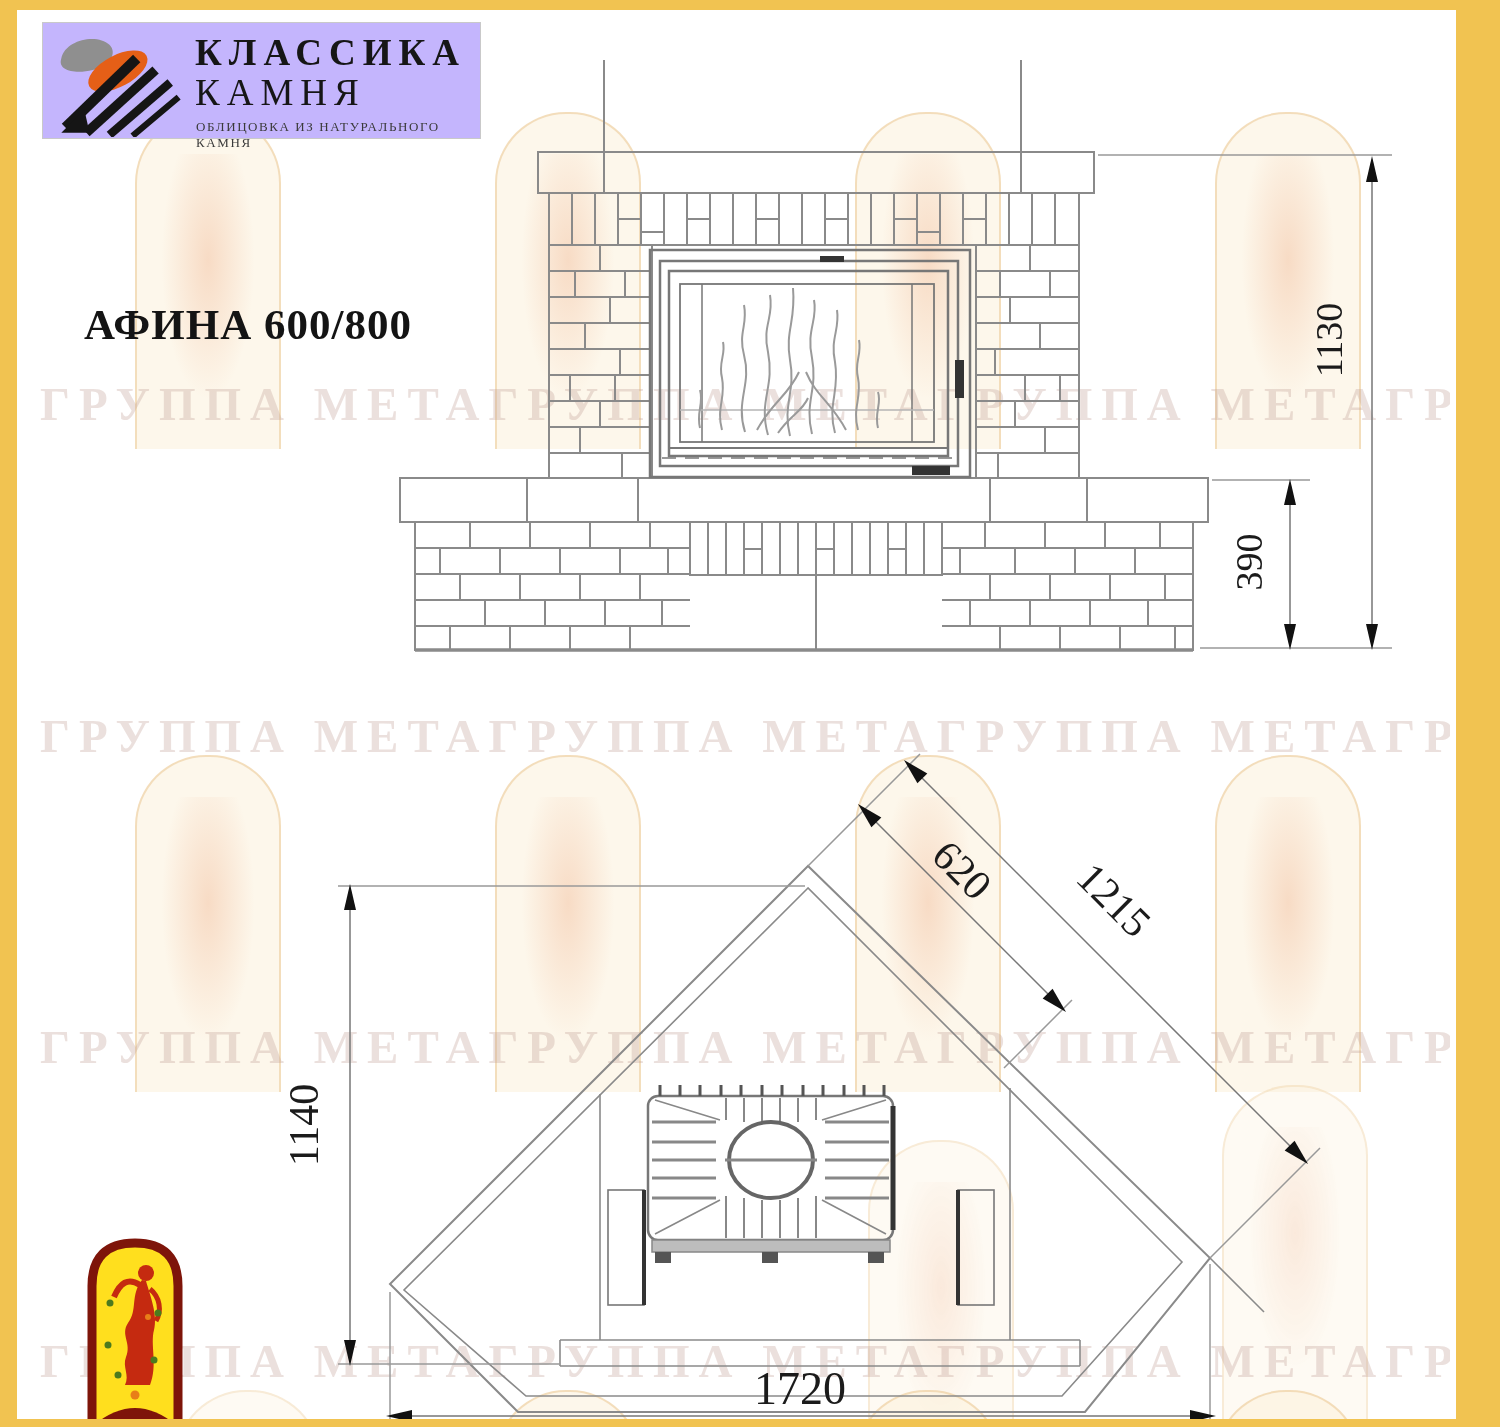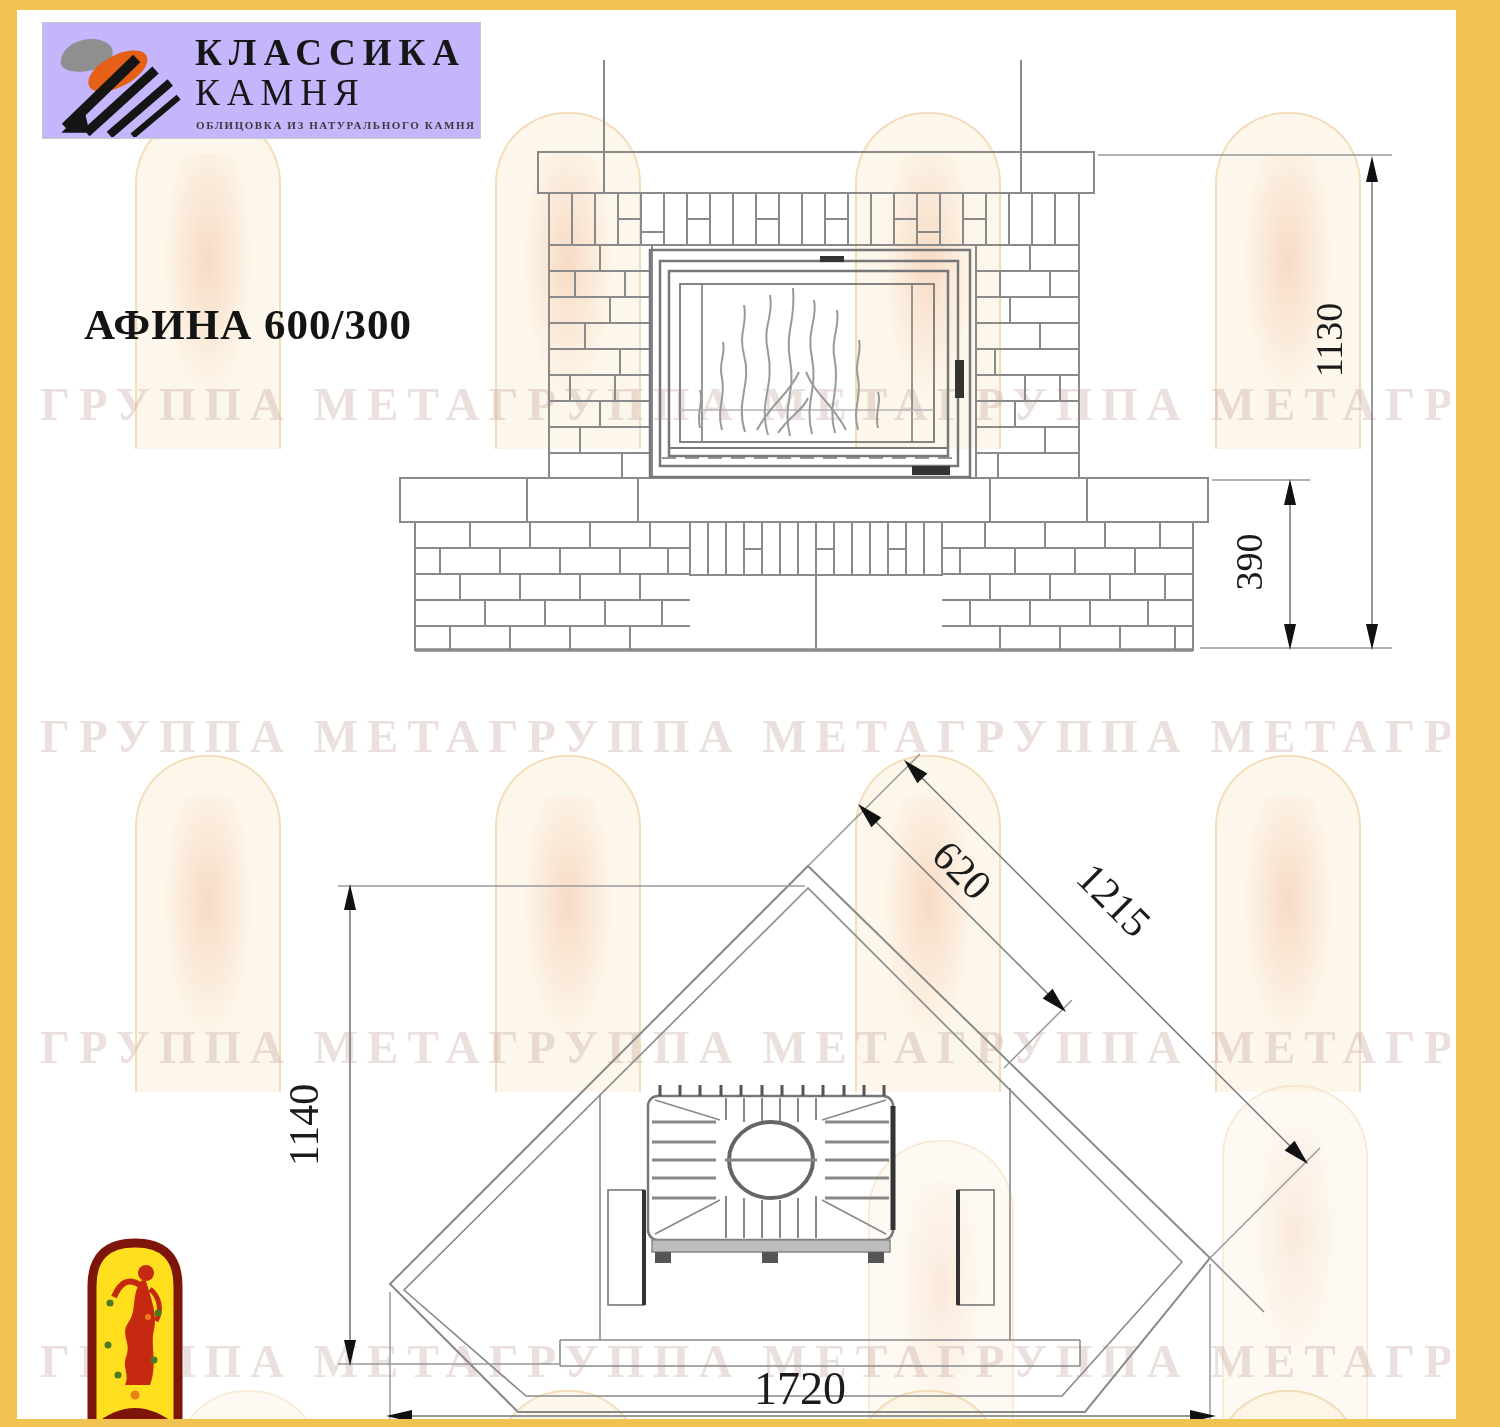--- a/index.html
+++ b/index.html
@@ -23,21 +23,21 @@
   .wm-text{position:absolute;left:40px;width:1410px;z-index:1;white-space:nowrap;overflow:hidden;
         font-weight:bold;font-size:47px;letter-spacing:9px;color:rgba(192,158,148,0.32);}
 
   
   #logo-box{position:absolute;left:30px;top:22px;width:437px;height:115px;background:#c4b5fd;
         border:1px solid #c9c9c9;z-index:10;margin-left:12px;}
   #logo-text1{position:absolute;left:152px;top:8px;font-size:37px;font-weight:bold;
         letter-spacing:7px;color:#161616;}
   #logo-text2{position:absolute;left:152px;top:48px;font-size:37px;font-weight:normal;
         letter-spacing:7px;color:#161616;}
-  #logo-tagline{position:absolute;left:153px;top:96px;font-size:11px;font-weight:bold;
+  #logo-tagline{position:absolute;left:153px;top:96px;font-size:13px;font-weight:normal;
         letter-spacing:1.6px;color:#3a3a3a;}
 
   #page-title{position:absolute;left:84px;top:300px;font-size:43px;font-weight:bold;
         color:#141414;z-index:10;letter-spacing:1px;}
 
   svg{position:absolute;z-index:5;}
   svg text.dim{font-family:"Liberation Serif",serif;font-size:38px;fill:#1b1b1b;}
   svg text.dim-big{font-family:"Liberation Serif",serif;font-size:46px;fill:#1b1b1b;}
 </style>
 </head>
@@ -98,21 +98,21 @@
         <path d="M54,103 L112,53" stroke-width="8"></path>
         <path d="M76,104 L120,67" stroke-width="6"></path>
       </g>
       <path d="M8,101 L30,79 L35,101 Z" fill="#151515"></path>
     </svg>
     <div id="logo-text1">КЛАССИКА</div>
     <div id="logo-text2">КАМНЯ</div>
     <div id="logo-tagline">ОБЛИЦОВКА ИЗ НАТУРАЛЬНОГО КАМНЯ</div>
   </div>
 
-  <div id="page-title">АФИНА 600/300</div>
+  <div id="page-title">АФИНА 600/800</div>
 
   <svg style="left:380px;top:40px;" width="1030" height="630" viewBox="380 40 1030 630">
     <g stroke="#8a8a8a" stroke-width="2" fill="none">
 
       <path d="M604,60 V193 M1021,60 V193"></path>
 
       <rect x="538" y="152" width="556" height="41"></rect>
 
       <rect x="549" y="193" width="530" height="52"></rect>
       <path d="M572,193V245 M595,193V245 M618,193V245 M641,193V245 M664,193V245 M687,193V245 M710,193V245 M733,193V245 M756,193V245 M779,193V245 M802,193V245 M825,193V245 M848,193V245 M871,193V245 M894,193V245 M917,193V245 M940,193V245 M963,193V245 M986,193V245 M1009,193V245 M1032,193V245 M1055,193V245"></path>

